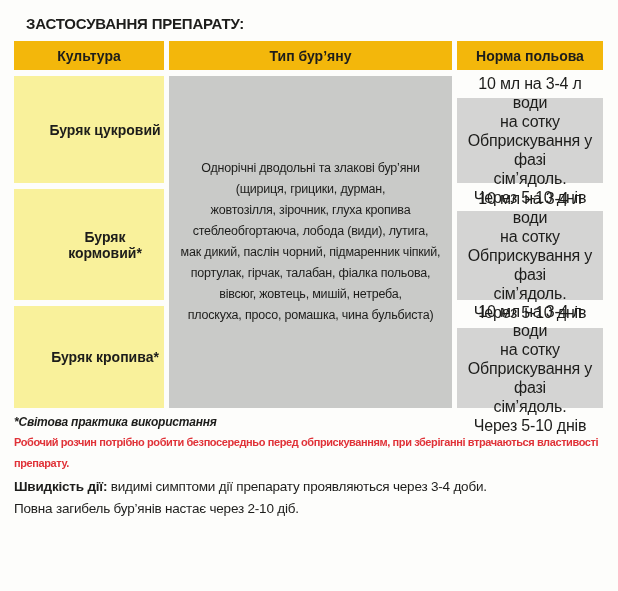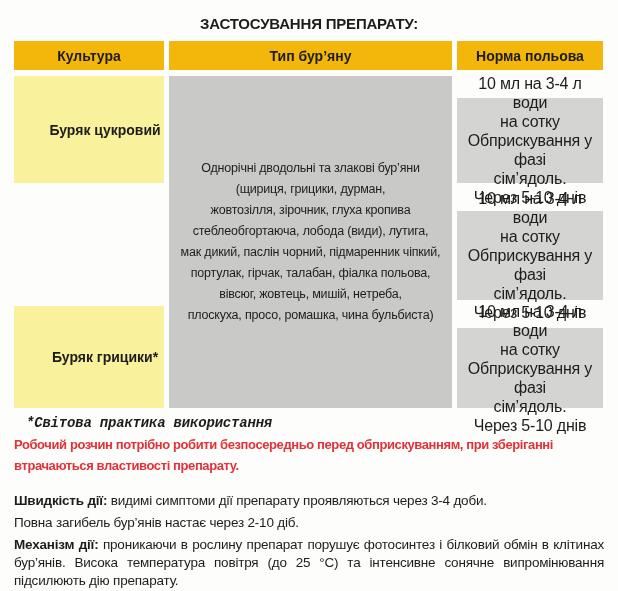--- a/index.html
+++ b/index.html
@@ -20,25 +20,24 @@
     width: 618px;
     height: 591px;
     overflow: hidden;
     font-family: "Liberation Sans", sans-serif;
     color: var(--text);
   }
   .page {
     padding: 15px 14px 0 14px;
   }
   .title {
-    margin: 0 0 9px 0;
+    margin: 0 0 9px 12px;
     font-size: 15px;
     font-weight: bold;
     letter-spacing: -0.2px;
-    text-align: center;
   }
   .table {
     display: grid;
     grid-template-columns: 150px 283px 146px;
     grid-template-rows: 29px 107px 111px 102px;
     column-gap: 5px;
     row-gap: 6px;
     width: 537px;
   }
   .cell {
@@ -79,32 +78,31 @@
     margin-top: 22px;
   }
   .c1 { grid-column: 1; }
   .c2 { grid-column: 2; }
   .c3 { grid-column: 3; }
   .rowh { grid-row: 1; }
   .r1 { grid-row: 2; }
   .r2 { grid-row: 3; }
   .r3 { grid-row: 4; }
   .footnote {
-    margin: 7px 0 3px 12px;
-    font-size: 14px;
+    margin: 7px 0 3px 0;
+    font-size: 12px;
     font-weight: bold;
     font-style: italic;
     letter-spacing: -0.2px;
-    font-family: Liberation Mono, monospace;
   }
   .warning {
-    margin: 0 0 16px 0;
+    margin: 0 0 4px 0;
     color: var(--warning-red);
     font-weight: bold;
-    font-size: 13px;
+    font-size: 11px;
     line-height: 21px;
     letter-spacing: -0.4px;
   }
   .body-par {
     margin: 0 0 4px 0;
     font-size: 13.5px;
     line-height: 18px;
     letter-spacing: -0.2px;
   }
   .justify {
@@ -131,37 +129,37 @@
 мак дикий, паслін чорний, підмаренник чіпкий,
 портулак, гірчак, талабан, фіалка польова,
 вівсюг, жовтець, мишій, нетреба,
 плоскуха, просо, ромашка, чина бульбиста)</div>
     <div class="cell rate r1">10 мл на 3-4 л води
 на сотку
 Обприскування у фазі
 сім’ядоль.
 Через 5-10 днів</div>
 
+    <div class="cell culture c1 r2">Буряк кормовий*</div>
     <div class="cell rate r2">10 мл на 3-4 л води
 на сотку
 Обприскування у фазі
 сім’ядоль.
 Через 5-10 днів</div>
 
-    <div class="cell culture c1 r3">Буряк грицики*</div>
+    <div class="cell culture c1 r3">Буряк кропива*</div>
     <div class="cell rate r3">10 мл на 3-4 л води
 на сотку
 Обприскування у фазі
 сім’ядоль.
 Через 5-10 днів</div>
   </div>
 
   <p class="footnote">*Світова практика використання</p>
 
   <p class="warning">Робочий розчин потрібно робити безпосередньо перед обприскуванням, при зберіганні втрачаються властивості препарату.</p>
 
   <p class="body-par"><strong>Швидкість дії:</strong><span> видимі симптоми дії препарату проявляються через 3-4 доби.</span></p>
 
   <p class="body-par">Повна загибель бур’янів настає через 2-10 діб.</p>
 
-  <p class="body-par justify"><strong>Механізм дії:</strong><span> проникаючи в рослину препарат порушує фотосинтез і білковий обмін в клітинах бур’янів. Висока температура повітря (до 25 °C) та інтенсивне сонячне випромінювання підсилюють дію препарату.</span></p>
 
 </div>
 
 </body></html>

